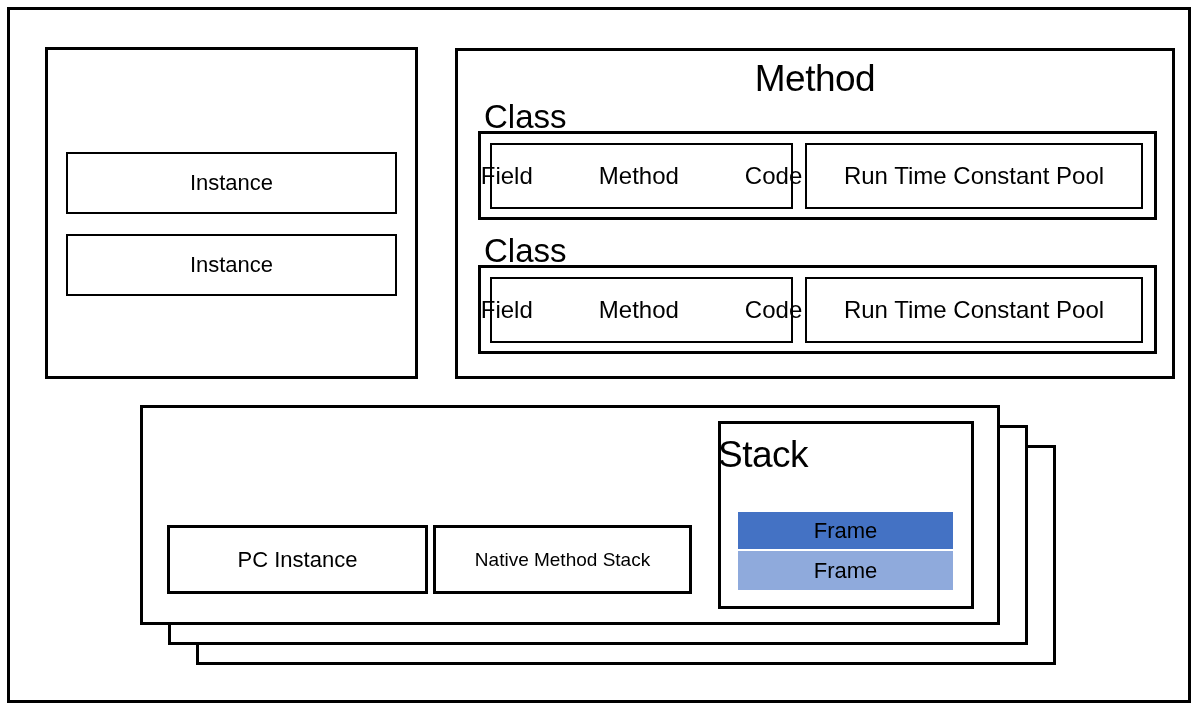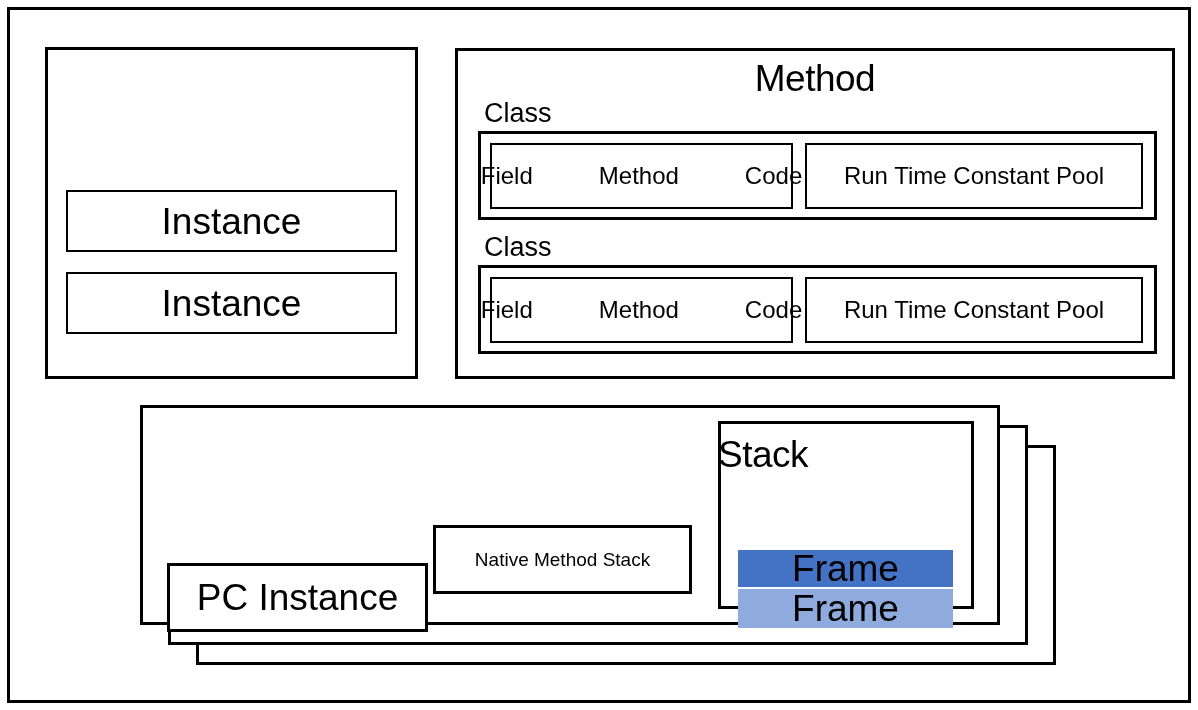--- a/index.html
+++ b/index.html
@@ -45,36 +45,35 @@
     font-size: 40px;
     line-height: 1;
     letter-spacing: -0.5px;
   }
   .title-lg {
     font-size: 37px;
     line-height: 1;
     letter-spacing: -0.5px;
   }
   .label-md {
-    font-size: 37px;
+    font-size: 22px;
     line-height: 1;
-    margin-top: 38px;
   }
   .label-sm {
     font-size: 24px;
     line-height: 1;
     gap: 33px;
   }
   .label-xs {
     font-size: 19px;
     line-height: 1;
   }
   .plain-label {
     position: absolute;
-    font-size: 27px;
+    font-size: 33px;
     line-height: 1;
     white-space: nowrap;
   }
   .free-title {
     position: absolute;
     white-space: nowrap;
   }
   .wordgap {
     display: inline-block;
     width: 14px;

